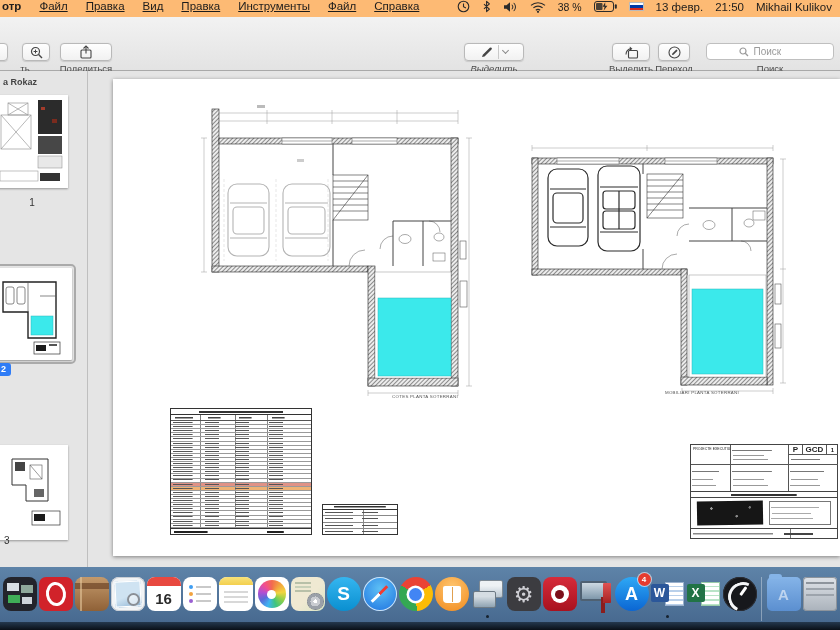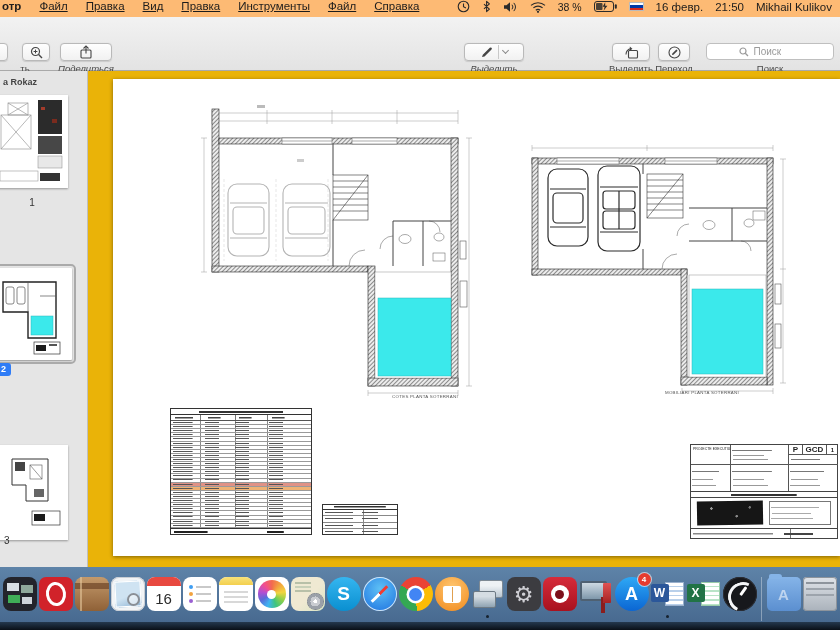--- a/index.html
+++ b/index.html
@@ -31,21 +31,21 @@
         display:flex;align-items:center;justify-content:center;gap:4px;}
   .tlabel{position:absolute;top:46px;font-size:9.5px;color:#4a4a4a;text-align:center;}
   .segdiv{width:1px;height:14px;background:#c9c9c9;}
   .searchfield{position:absolute;top:26px;left:706px;width:128px;height:17px;border:1px solid #bfbfbf;
                border-radius:4px;background:#fff;display:flex;align-items:center;justify-content:center;gap:3px;}
   .searchfield input{border:none;outline:none;width:50px;font-size:10px;color:#333;background:transparent;
                font-family:"Liberation Sans",sans-serif;}
   .searchfield input::placeholder{color:#9a9a9a;}
 
   
-  .content{position:absolute;left:0;top:71px;width:840px;height:496px;background:#eab308;}
+  .content{position:absolute;left:0;top:71px;width:840px;height:496px;background:#e5e5e5;}
   .sidebar{position:absolute;left:0;top:0;width:88px;height:496px;background:#e5e5e5;
            border-right:1px solid #bfbfbf;overflow:hidden;}
   .sbtitle{position:absolute;left:3px;top:6px;font-size:9px;color:#444;font-weight:600;white-space:nowrap;}
   .thumb{position:absolute;background:#fff;box-shadow:0 1px 2px rgba(0,0,0,.35);}
   .thumb.sel{outline:2px solid #aaa;outline-offset:2px;border-radius:1px;}
   .pglabel{position:absolute;font-size:10px;color:#333;}
   .pgbadge{position:absolute;background:#2f7cf6;color:#fff;font-size:9px;font-weight:700;
            border-radius:3px;padding:1px 5px;line-height:11px;}
   .pdfview{position:absolute;left:88px;top:0;width:752px;height:496px;overflow:hidden;}
   .page{position:absolute;left:25px;top:8px;width:727px;height:477px;background:#fff;
@@ -124,21 +124,21 @@
   .ic.contacts::before{content:"";position:absolute;left:0;right:0;top:6px;height:6px;background:#6e4526;opacity:.7;}
   .ic.contacts::after{content:"";position:absolute;left:5px;top:0;bottom:0;width:2px;background:#e4c79b;opacity:.6;}
   .ic.preview{background:#f2f4f6;box-shadow:inset 0 0 0 1px #c9ced4;}
   .ic.preview::before{content:"";position:absolute;inset:4px;background:linear-gradient(160deg,#cfe3f2 55%,#8fb4d4);
         box-shadow:inset 0 0 0 1px #fff;transform:rotate(-3deg);}
   .ic.preview::after{content:"";position:absolute;right:5px;bottom:5px;width:9px;height:9px;border:2px solid #8a8f96;
         border-radius:50%;background:rgba(255,255,255,.6);}
   .ic.cal{background:#fff;}
   .ic.cal::before{content:"";position:absolute;left:0;right:0;top:0;height:9px;background:#e8483f;border-radius:8px 8px 0 0;}
   .ic.cal .day{position:absolute;left:0;right:0;top:9px;bottom:0;display:flex;align-items:center;justify-content:center;
-        font-size:15px;font-weight:400;color:#2b2b2b;}
+        font-size:15px;font-weight:700;color:#2b2b2b;}
   .ic.rem{background:#fff;}
   .ic.rem::before{content:"";position:absolute;left:6px;top:8px;width:4px;height:4px;border-radius:50%;background:#3f9ef2;
         box-shadow:0 7px 0 #f2a33f,0 14px 0 #9a5fd2;}
   .ic.rem::after{content:"";position:absolute;left:13px;top:9px;width:15px;height:2px;background:#c9c9c9;
         box-shadow:0 7px 0 #c9c9c9,0 14px 0 #c9c9c9;}
   .ic.notes{background:#fff;}
   .ic.notes::before{content:"";position:absolute;left:0;right:0;top:0;height:8px;background:linear-gradient(#f8e27a,#f3cf4e);
         border-radius:8px 8px 0 0;}
   .ic.notes::after{content:"";position:absolute;left:5px;right:5px;top:14px;height:1.5px;background:#d8d8d8;
         box-shadow:0 5px 0 #d8d8d8,0 10px 0 #d8d8d8;}
@@ -239,21 +239,21 @@
         <rect x="0.5" y="0.5" width="19" height="10" rx="2.5" stroke="#2b2b2b" fill="none"></rect>
         <rect x="20.8" y="3.2" width="2" height="4.6" rx="1" fill="#2b2b2b"></rect>
         <rect x="2" y="2" width="6.5" height="7" rx="1" fill="#2b2b2b" opacity="0.85"></rect>
         <path d="M11.2 1.2 L8.6 5.7 H10.6 L9.6 9.8 L13.4 4.7 H11.2 Z" fill="#2b2b2b"></path>
       </svg>
       <div class="flag">
           <i></i>
           <i></i>
           <i></i>
         </div>
-      <span>16 февр.</span>
+      <span>13 февр.</span>
       <span>21:50</span>
       <span>Mikhail Kulikov</span>
     </div>
   </div>
 
   <div class="toolbar">
 
     <div class="tbtn" style="left:-12px;width:20px;"></div>
     <div class="tbtn" style="left:22px;width:28px;">
       <svg width="13" height="13" viewBox="0 0 13 13">
@@ -265,21 +265,21 @@
     </div>
     <div class="tlabel" style="left:0px;width:50px;">ть масштаб</div>
 
     <div class="tbtn" style="left:60px;width:52px;">
       <svg width="12" height="14" viewBox="0 0 12 14">
         <rect x="1" y="5" width="10" height="8" rx="1" stroke="#444" stroke-width="1.1" fill="none"></rect>
         <line x1="6" y1="1.5" x2="6" y2="8.5" stroke="#444" stroke-width="1.1"></line>
         <path d="M3.5 3.5 L6 1 L8.5 3.5" stroke="#444" stroke-width="1.1" fill="none"></path>
       </svg>
     </div>
-    <div class="tlabel" style="left:57px;width:58px;font-style:italic;">Поделиться</div>
+    <div class="tlabel" style="left:57px;width:58px;">Поделиться</div>
 
     <div class="tbtn" style="left:464px;width:60px;">
       <svg width="14" height="13" viewBox="0 0 14 13">
         <path d="M2 11 L4.5 10.5 L11.5 3.5 A1.2 1.2 0 0 0 9.8 1.8 L2.8 8.8 Z" fill="#444"></path>
       </svg>
       <span class="segdiv"></span>
       <span class="chev"></span>
     </div>
     <div class="tlabel" style="left:464px;width:60px;font-style:italic;">Выделить</div>
 

